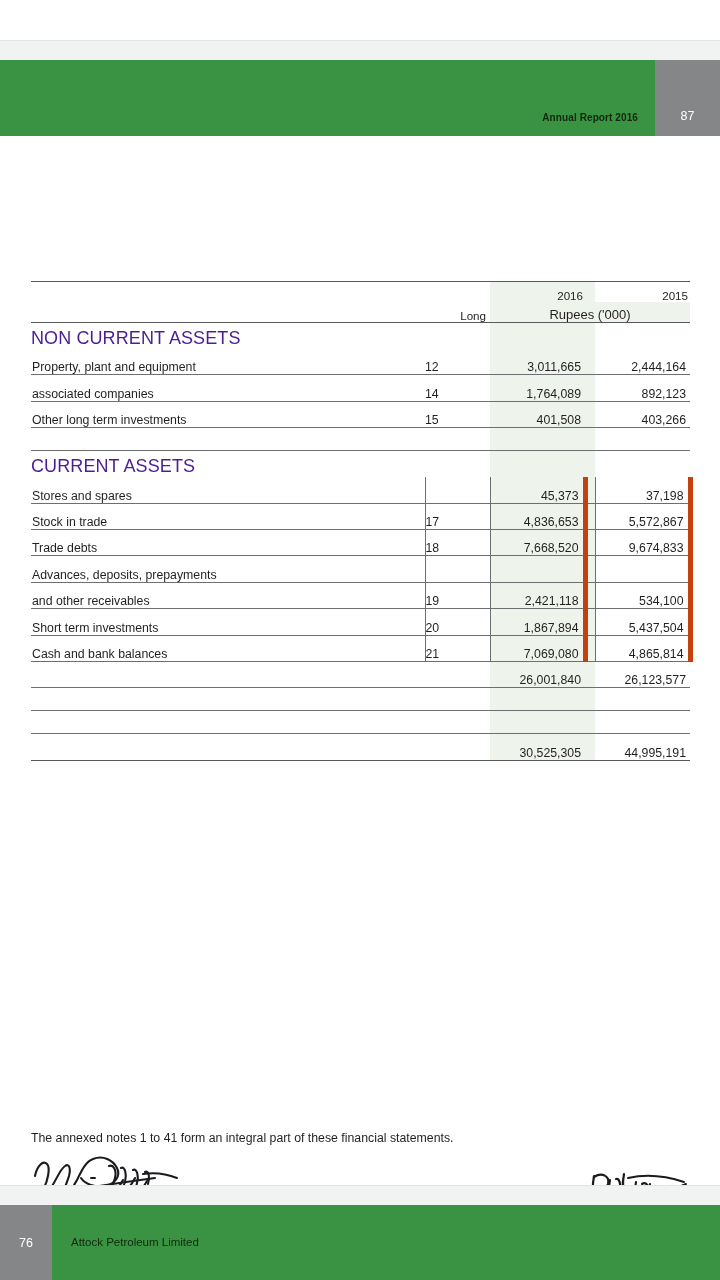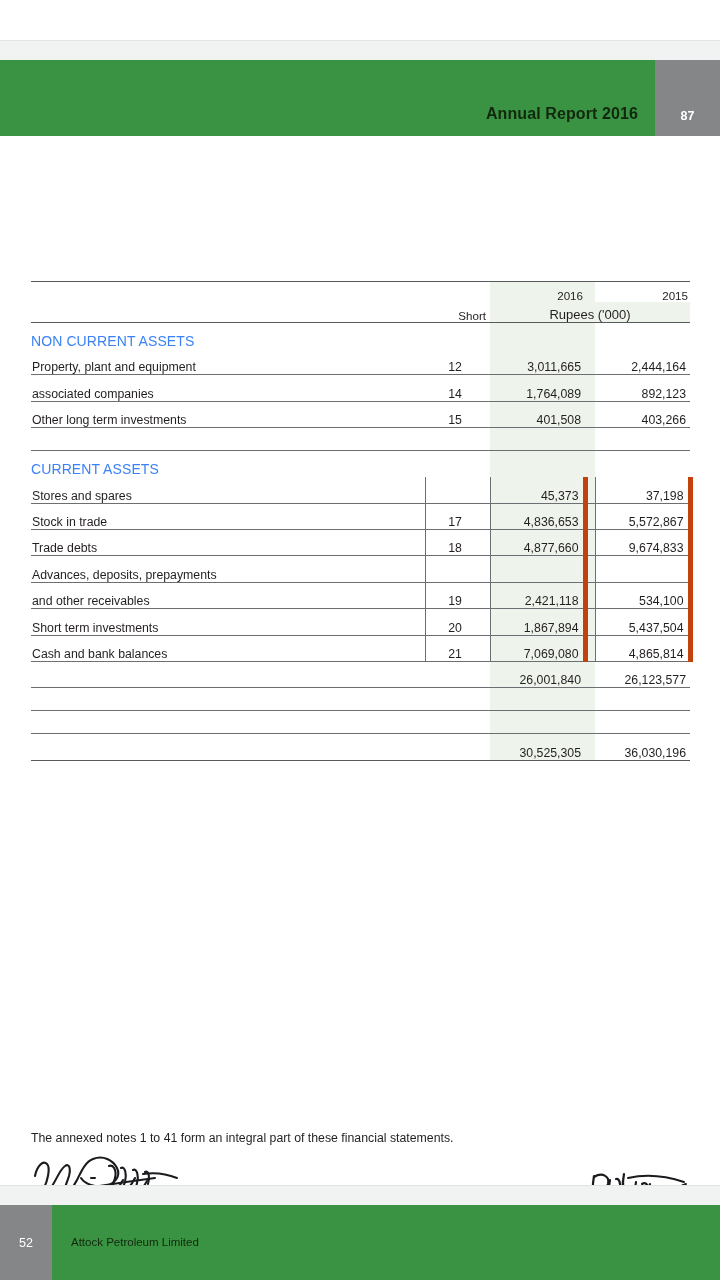--- a/index.html
+++ b/index.html
@@ -45,34 +45,34 @@
   .page-header .gray-box {
     position: absolute;
     left: 655px; top: 0;
     width: 65px; height: 76px;
     background: #848688;
   }
   .page-header .report-title {
     position: absolute;
     right: 82px;
     bottom: 13px;
-    font-size: 16px;
+    font-size: 10px;
     font-weight: bold;
     color: #11280f;
     letter-spacing: .1px;
     white-space: nowrap;
   }
   .page-header .page-num-top {
     position: absolute;
     left: 655px; width: 65px;
     bottom: 13px;
     text-align: center;
     font-size: 12.5px;
     color: #ffffff;
-    font-weight: bold;
+    font-weight: normal;
   }
 
   
   .sheet {
     position: absolute;
     left: 0; top: 136px;
     width: 720px;
     height: 1049px;
     background: #ffffff;
   }
@@ -127,33 +127,33 @@
   .rule-bot td { border-bottom: 1px solid #58595b; }
 
   tr.data-row td { height: 25.4px; }
 
   .lbl {
     text-align: left;
     padding-left: 1px !important;
     white-space: nowrap;
   }
   .note {
-    text-align: center;
+    text-align: left;
     padding-right: 5px !important;
   }
   .num {
     text-align: right;
     padding-right: 4px !important;
     white-space: nowrap;
   }
 
   .section-title {
-    color: #3b82f6;
-    font-weight: bold;
-    font-size: 14px;
+    color: #4c1d95;
+    font-weight: bold;
+    font-size: 18px;
     letter-spacing: .1px;
   }
   tr.section-row td { height: 26px; vertical-align: bottom; }
 
   
   .tint { background: #eef4ec; }
 
   
   .boxed-l { border-left: 1px solid #6d6e71; }
   .boxed-r { border-right: 5px solid #c2410c; }
@@ -267,21 +267,21 @@
 
         <tr class="r-head rule-top">
           <td></td>
           <td></td>
           <td class="hdr-year tint">2016</td>
           <td class="tint"></td>
           <td class="hdr-year">2015</td>
         </tr>
         <tr class="r-head rule-bot">
           <td></td>
-          <td class="hdr-note">Short</td>
+          <td class="hdr-note">Long</td>
           <td class="hdr-rupees tint" colspan="3">Rupees ('000)</td>
         </tr>
 
         <tr class="section-row">
           <td class="section-title">NON CURRENT ASSETS</td>
           <td></td>
           <td class="tint"></td>
           <td class="tint"></td>
           <td></td>
         </tr>
@@ -334,21 +334,21 @@
         <tr class="data-row line">
           <td class="lbl">Stock in trade</td>
           <td class="note boxed-l">17</td>
           <td class="num tint boxed-l boxed-r">4,836,653</td>
           <td class="tint"></td>
           <td class="num boxed-l boxed-r">5,572,867</td>
         </tr>
         <tr class="data-row line">
           <td class="lbl">Trade debts</td>
           <td class="note boxed-l">18</td>
-          <td class="num tint boxed-l boxed-r">4,877,660</td>
+          <td class="num tint boxed-l boxed-r">7,668,520</td>
           <td class="tint"></td>
           <td class="num boxed-l boxed-r">9,674,833</td>
         </tr>
         <tr class="data-row line">
           <td class="lbl">Advances, deposits, prepayments</td>
           <td class="note boxed-l"></td>
           <td class="num tint boxed-l boxed-r"></td>
           <td class="tint"></td>
           <td class="num boxed-l boxed-r"></td>
         </tr>
@@ -395,21 +395,21 @@
           <td class="tint"></td>
           <td class="tint"></td>
           <td></td>
         </tr>
 
         <tr class="data-row line-strong">
           <td class="lbl"></td>
           <td class="note"></td>
           <td class="num tint">30,525,305</td>
           <td class="tint"></td>
-          <td class="num">36,030,196</td>
+          <td class="num">44,995,191</td>
         </tr>
       </tbody>
     </table>
   </div>
 
   <div class="note-text">The annexed notes 1 to 41 form an integral part of these financial statements.</div>
 
   <div class="sig-left">
     <div class="sig-ink">
       <svg width="170" height="62" viewBox="0 0 170 62" fill="none" xmlns="http://www.w3.org/2000/svg" aria-hidden="true">
@@ -442,15 +442,15 @@
     </div>
     <div class="sig-name">Abdus Sattar</div>
     <div class="sig-role">Director</div>
   </div>
 </div>
 
 <div class="footer-sep"></div>
 <div class="page-footer">
   <div class="gray-box"></div>
   <div class="green-bar"></div>
-  <div class="page-num-bot">52</div>
+  <div class="page-num-bot">76</div>
   <div class="company">Attock Petroleum Limited</div>
 </div>
 
 </body></html>

